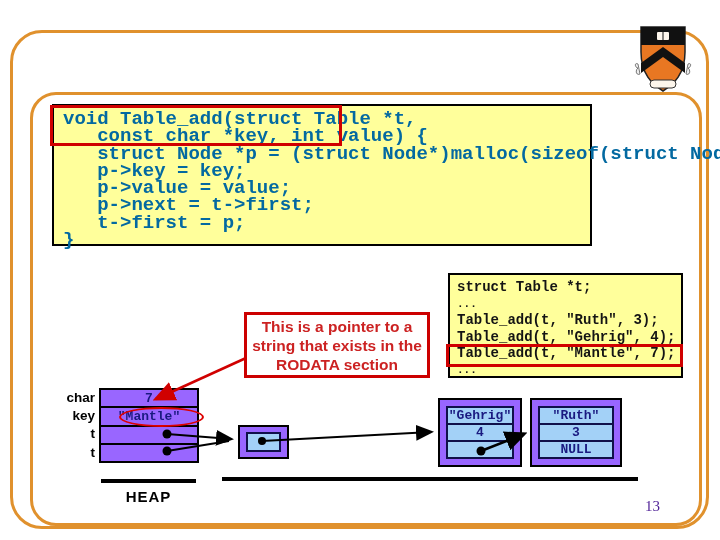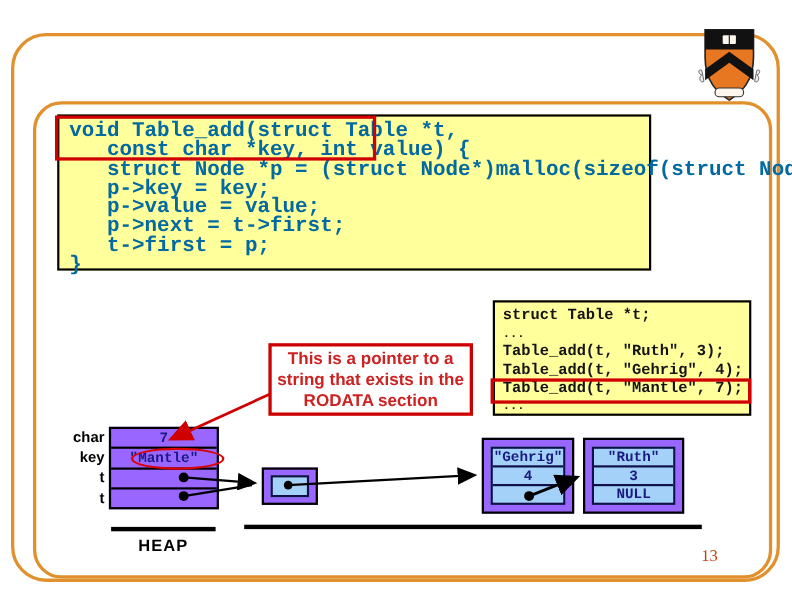--- a/index.html
+++ b/index.html
@@ -70,22 +70,22 @@
 
   
   .secline{position:absolute;height:4px;background:#000;}
   #line-stack{left:101px;top:479px;width:95px;}
   #line-heap{left:222px;top:477px;width:416px;}
   .seclabel{position:absolute;top:488px;font-size:15px;font-weight:bold;color:#000;
             letter-spacing:1px;text-align:center;}
   #label-stack{left:101px;width:95px;}
   #label-heap{left:222px;width:96px;}
 
-  .pagenum{position:absolute;left:630px;top:498px;width:30px;text-align:center;
-           font-family:"Liberation Serif",serif;font-size:15px;color:#c2410c;}
+  .pagenum{position:absolute;left:630px;top:498px;width:30px;text-align:right;
+           font-family:"Liberation Serif",serif;font-size:15px;color:#4c1d95;}
 
   .overlay{position:absolute;left:0;top:0;width:720px;height:540px;pointer-events:none;}
 </style>
 </head>
 <body>
 
 <div id="slide">
 
   <div class="frame-outer"></div>
   <div class="frame-inner"></div>

